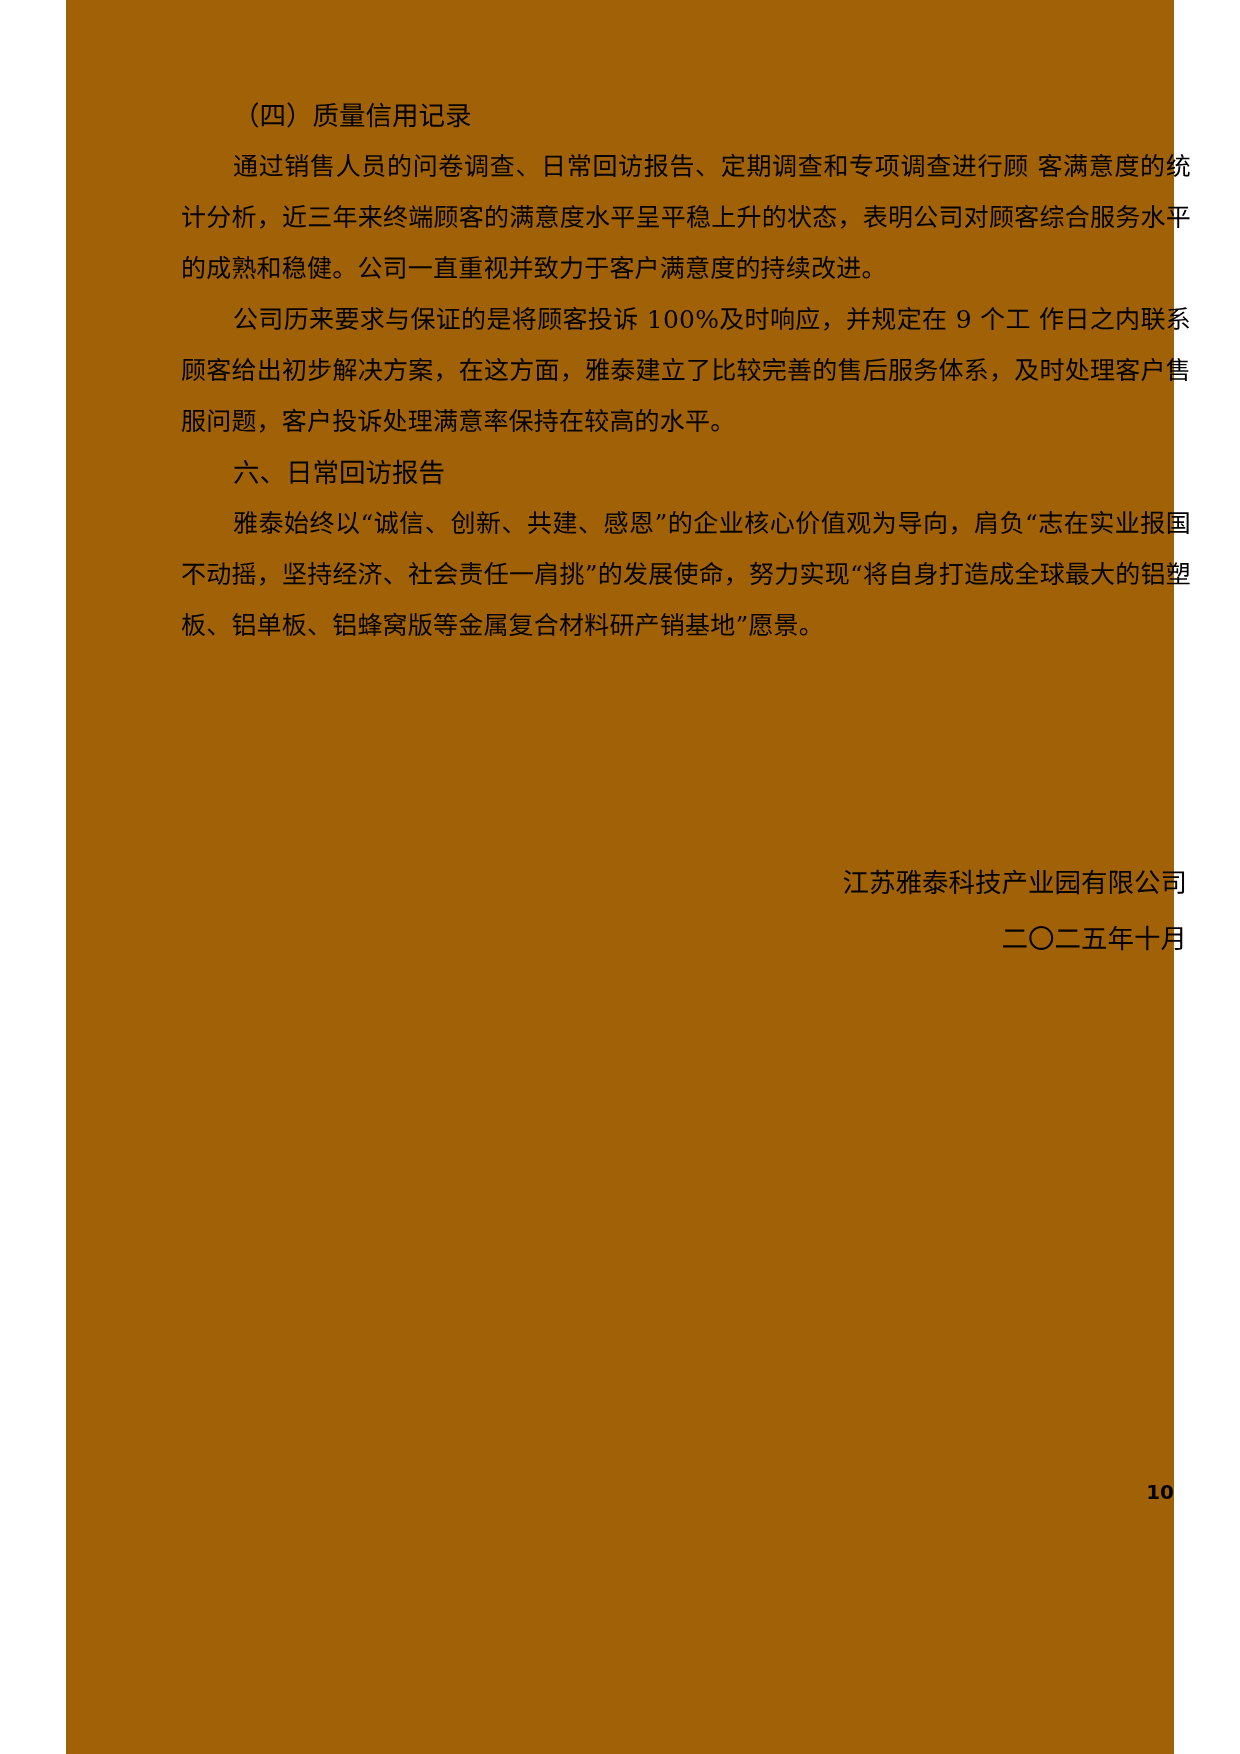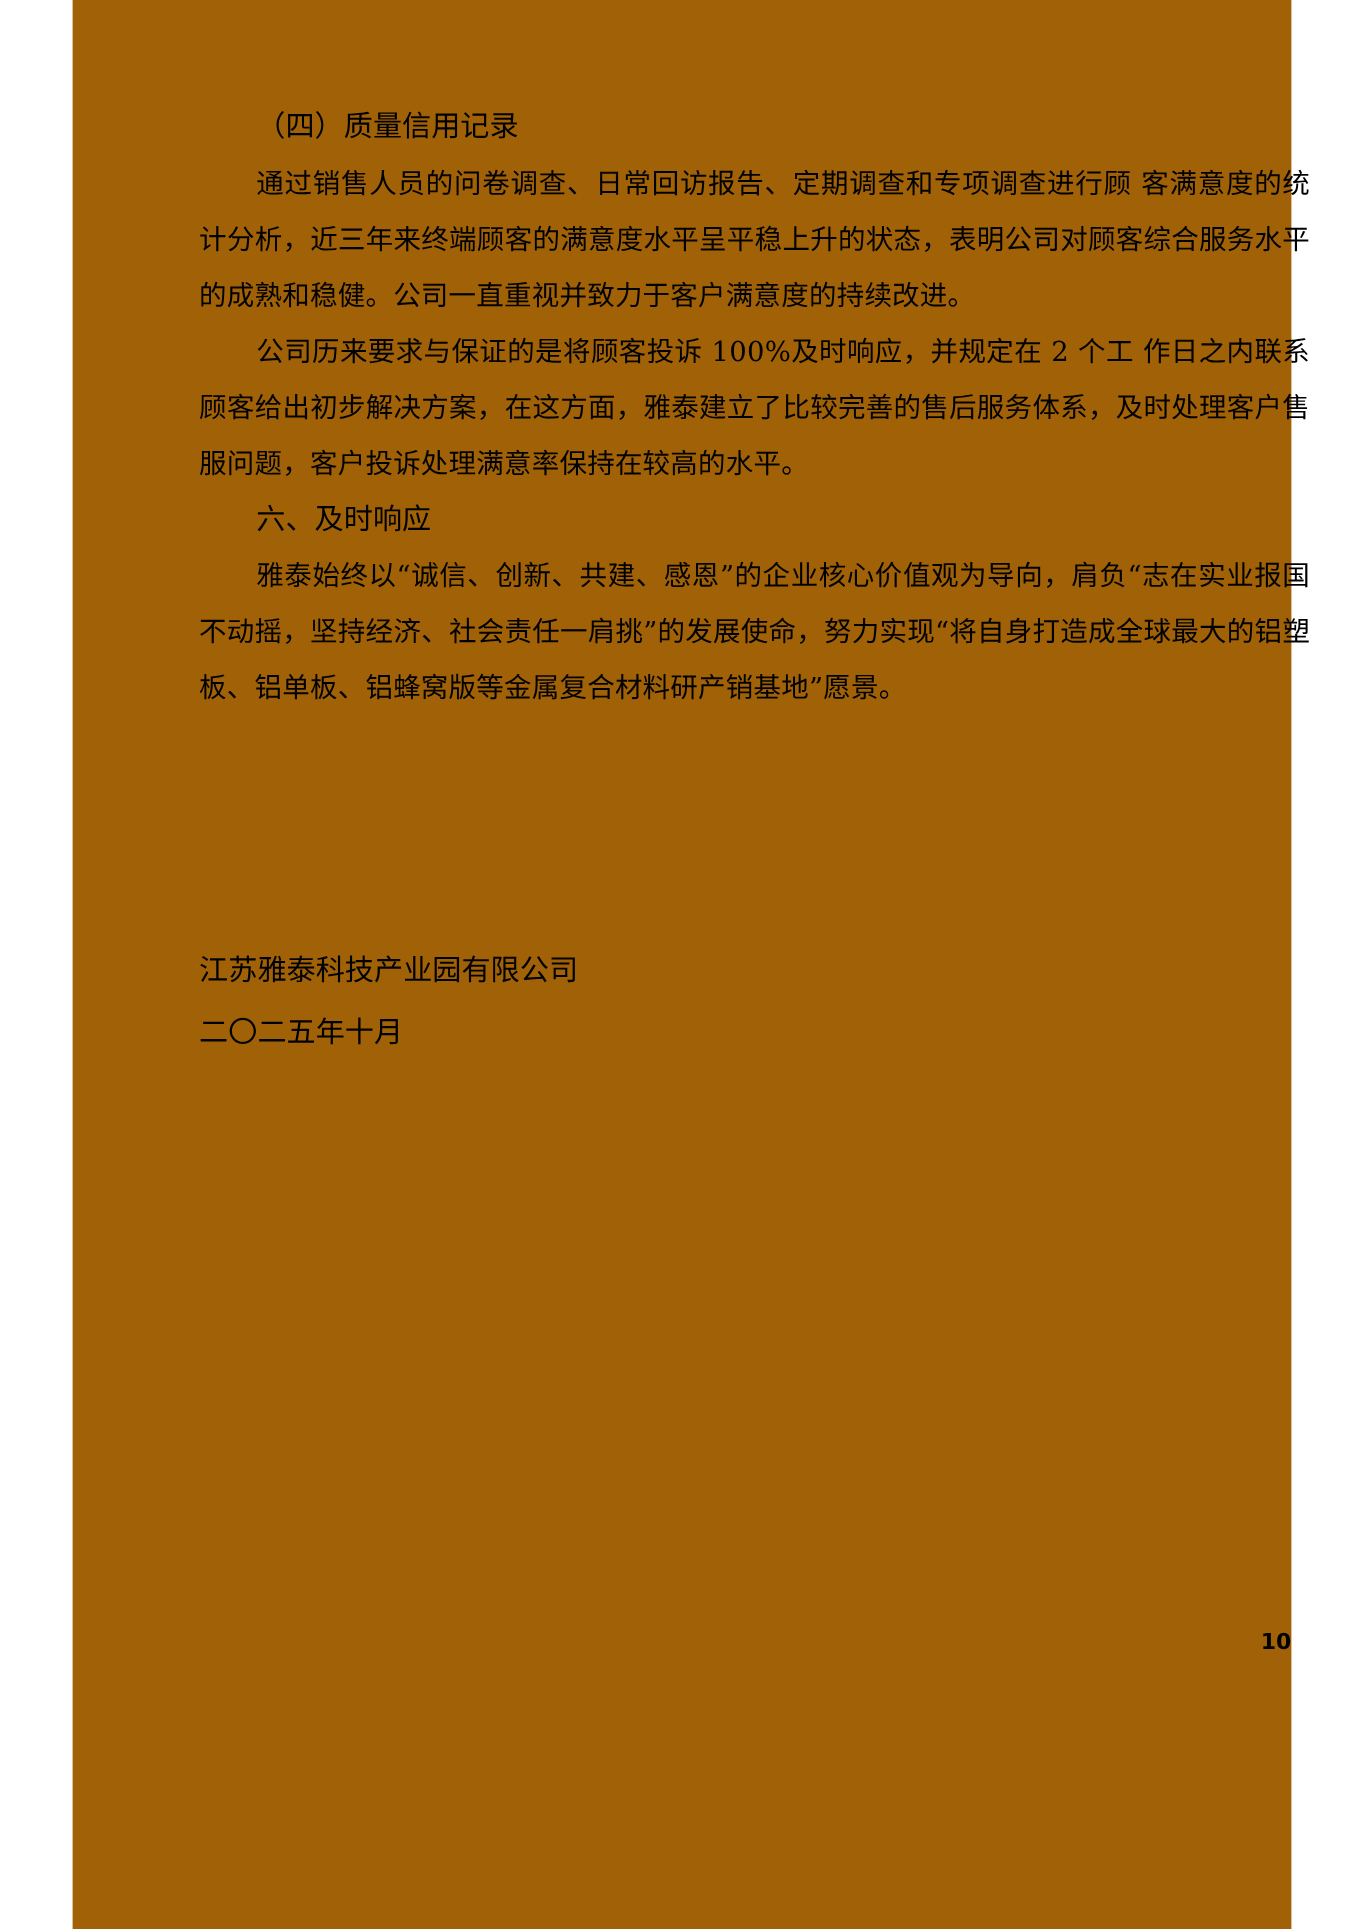--- a/index.html
+++ b/index.html
@@ -38,20 +38,21 @@
     font-size: 26.5px;
     line-height: 51px;
     text-indent: 52px;
     margin: 0;
   }
   .signature-block {
     position: absolute;
     left: 115px;
     top: 855px;
     width: 1010px;
+    text-align: right;
     font-size: 26.5px;
     line-height: 56px;
     font-family: "DejaVu Sans", "Liberation Sans", sans-serif;
   }
   .signature-line {
     display: block;
     padding-right: 4px;
   }
   .page-number {
     position: absolute;
@@ -68,23 +69,23 @@
 <body>
 
 <div class="page">
 
   <div class="content">
 
     <p class="heading">（四）质量信用记录</p>
 
     <p class="para indent-1">通过销售人员的问卷调查、日常回访报告、定期调查和专项调查进行顾 客满意度的统计分析，近三年来终端顾客的满意度水平呈平稳上升的状态，表明公司对顾客综合服务水平的成熟和稳健。公司一直重视并致力于客户满意度的持续改进。</p>
 
-    <p class="para indent-1">公司历来要求与保证的是将顾客投诉 100%及时响应，并规定在 2 个工 作日之内联系顾客给出初步解决方案，在这方面，雅泰建立了比较完善的售后服务体系，及时处理客户售服问题，客户投诉处理满意率保持在较高的水平。</p>
+    <p class="para indent-1">公司历来要求与保证的是将顾客投诉 100%及时响应，并规定在 9 个工 作日之内联系顾客给出初步解决方案，在这方面，雅泰建立了比较完善的售后服务体系，及时处理客户售服问题，客户投诉处理满意率保持在较高的水平。</p>
 
-    <p class="heading">六、及时响应</p>
+    <p class="heading">六、日常回访报告</p>
 
     <p class="para indent-1">雅泰始终以“诚信、创新、共建、感恩”的企业核心价值观为导向，肩负“志在实业报国不动摇，坚持经济、社会责任一肩挑”的发展使命，努力实现“将自身打造成全球最大的铝塑板、铝单板、铝蜂窝版等金属复合材料研产销基地”愿景。</p>
 
   </div>
 
   <div class="signature-block">
     <span class="signature-line">江苏雅泰科技产业园有限公司</span>
     <span class="signature-line">二〇二五年十月</span>
   </div>
 

